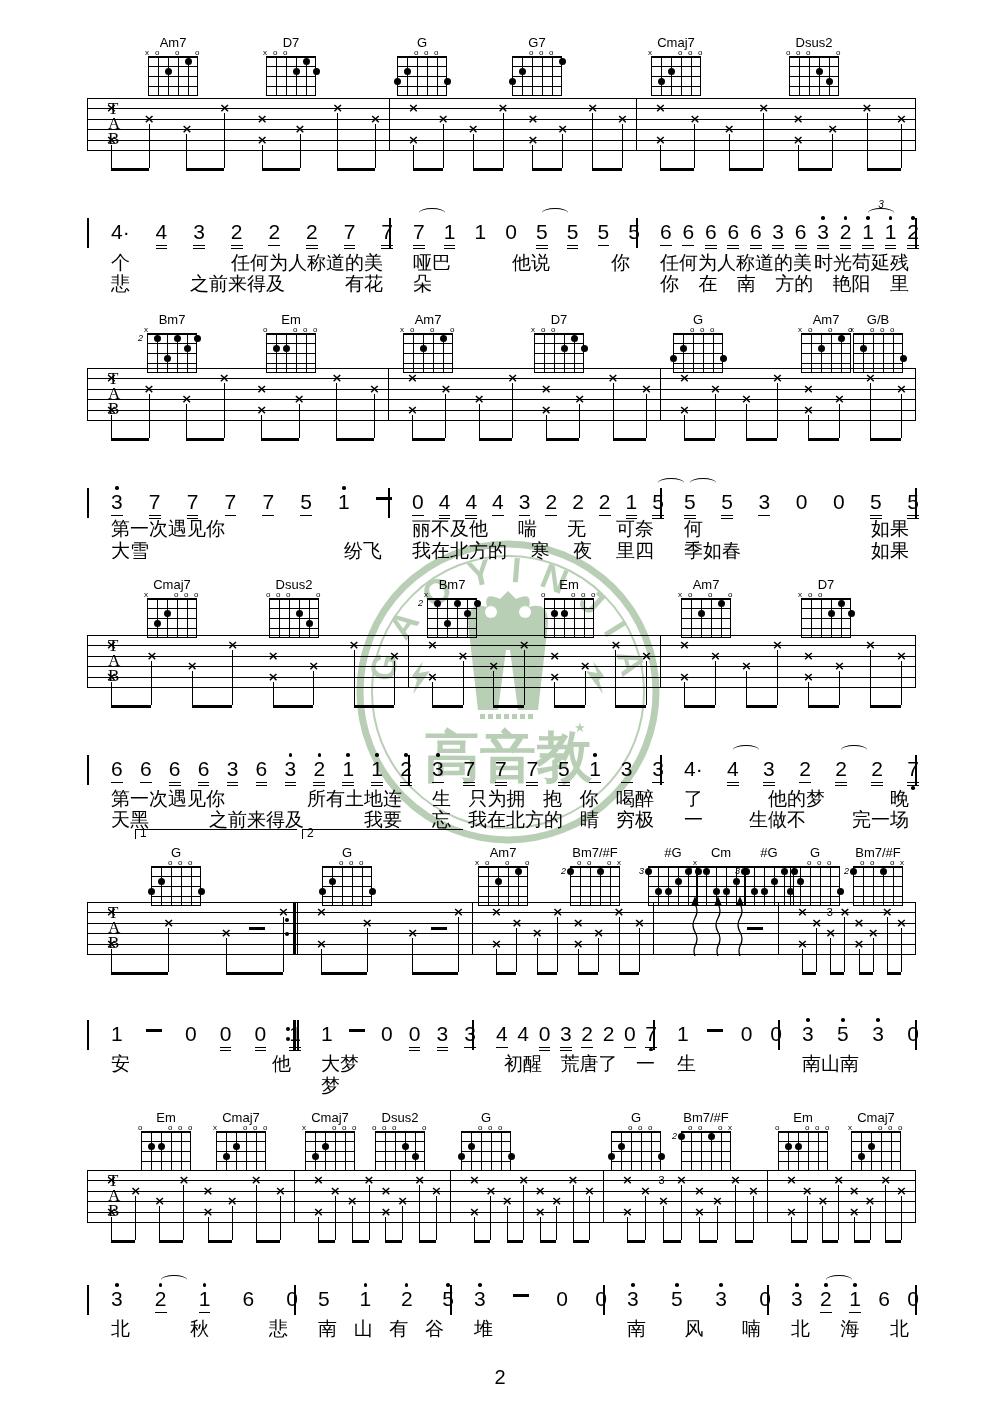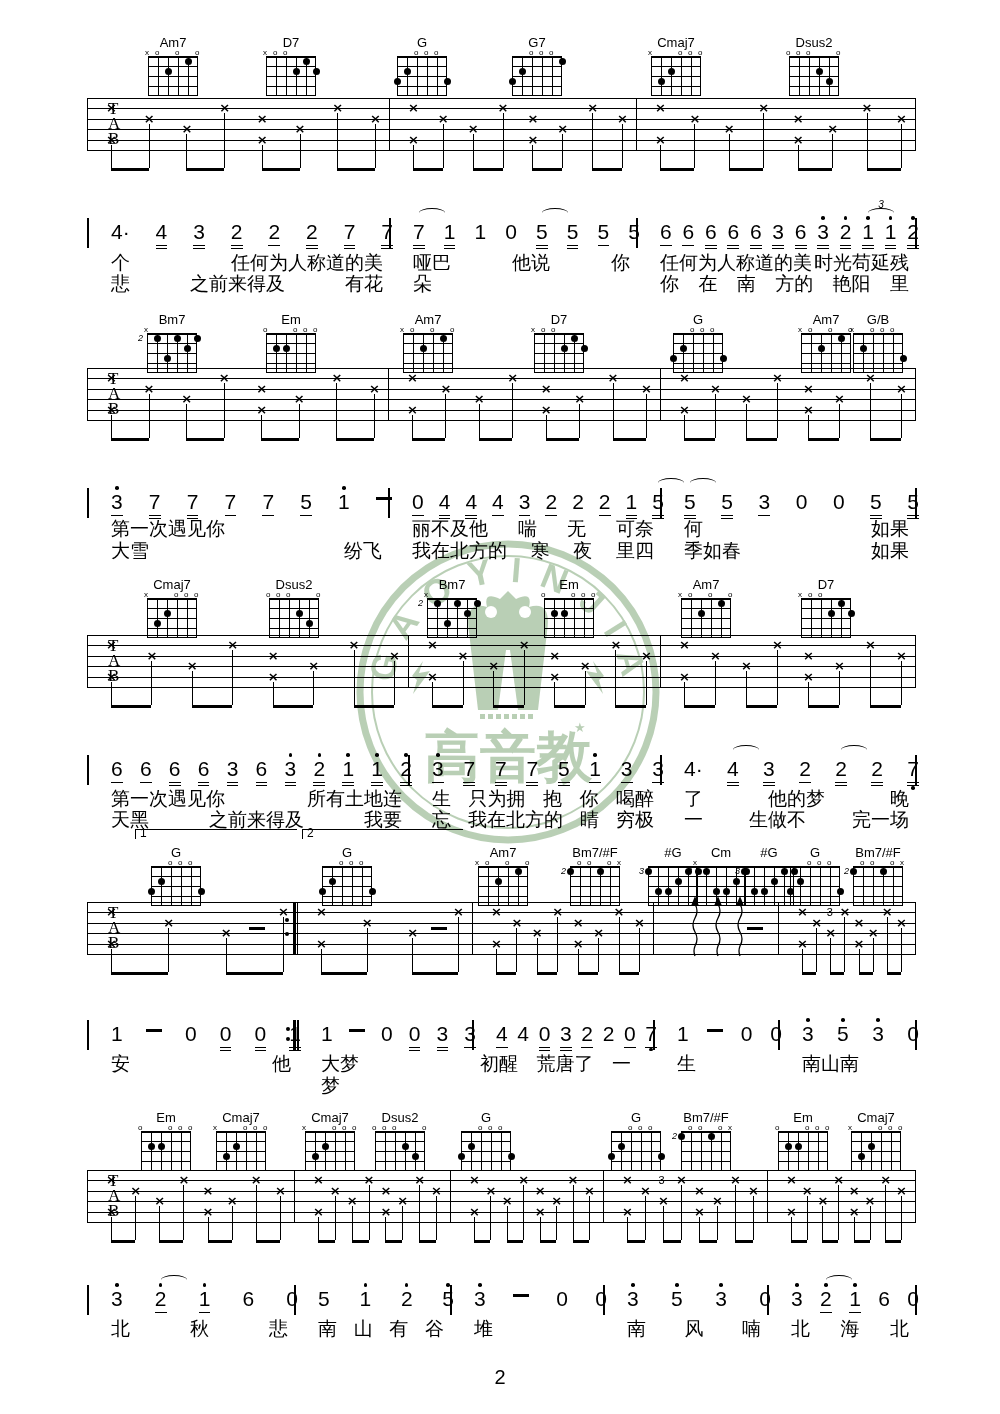--- a/index.html
+++ b/index.html
@@ -1826,21 +1826,21 @@
           </span>
         </div>
       </div>
       <div class="lyr" style="left: 95px; top: 1053px; width: 180px; padding-left: 16px;">
         <span>安</span>
         <span>他</span>
       </div>
       <div class="lyr" style="left: 305px; top: 1053px; width: 145px; padding-left: 16px;">
         <span>大梦</span>
       </div>
-      <div class="lyr" style="left: 464px; top: 1053px; width: 151px; padding-left: 16px;">
+      <div class="lyr" style="left: 488px; top: 1053px; width: 151px; padding-left: 16px;">
         <span>初醒</span>
         <span>荒唐了</span>
         <span>一</span>
       </div>
       <div class="lyr" style="left: 661px; top: 1053px; width: 95px; padding-left: 16px;">
         <span>生</span>
       </div>
       <div class="lyr" style="left: 786px; top: 1053px; width: 107px; padding-left: 16px;">
         <span>南山南</span>
       </div>

